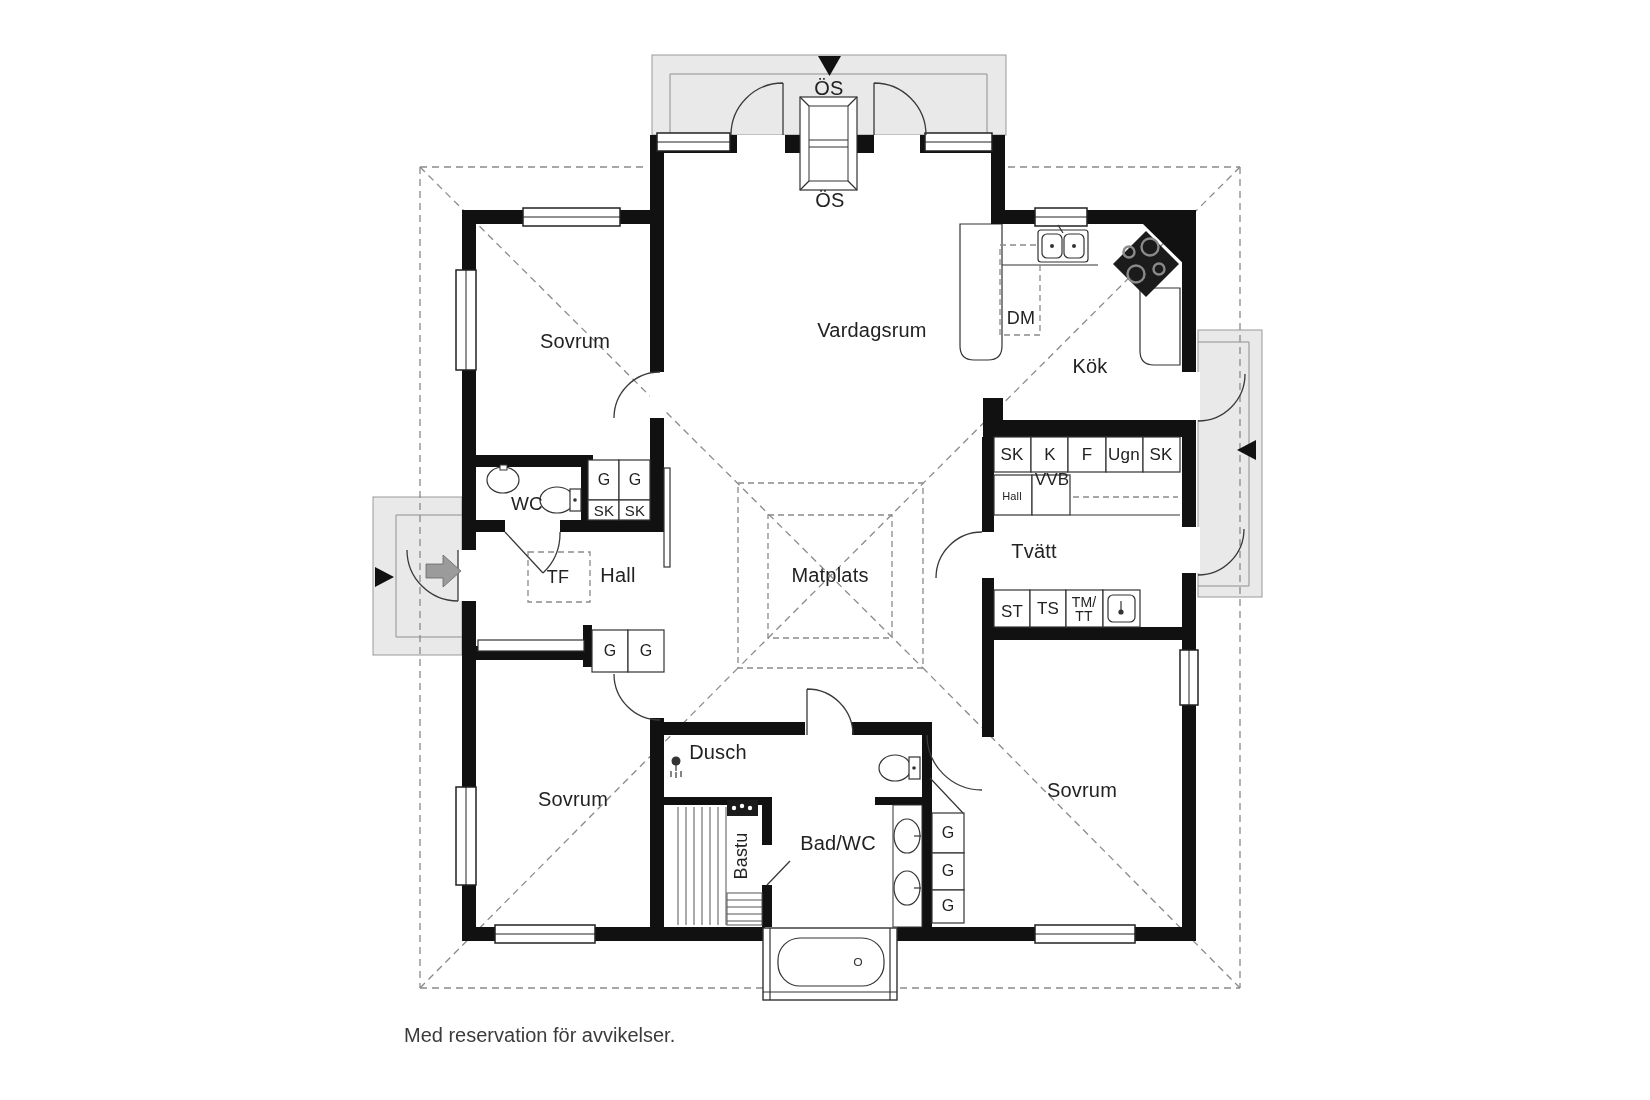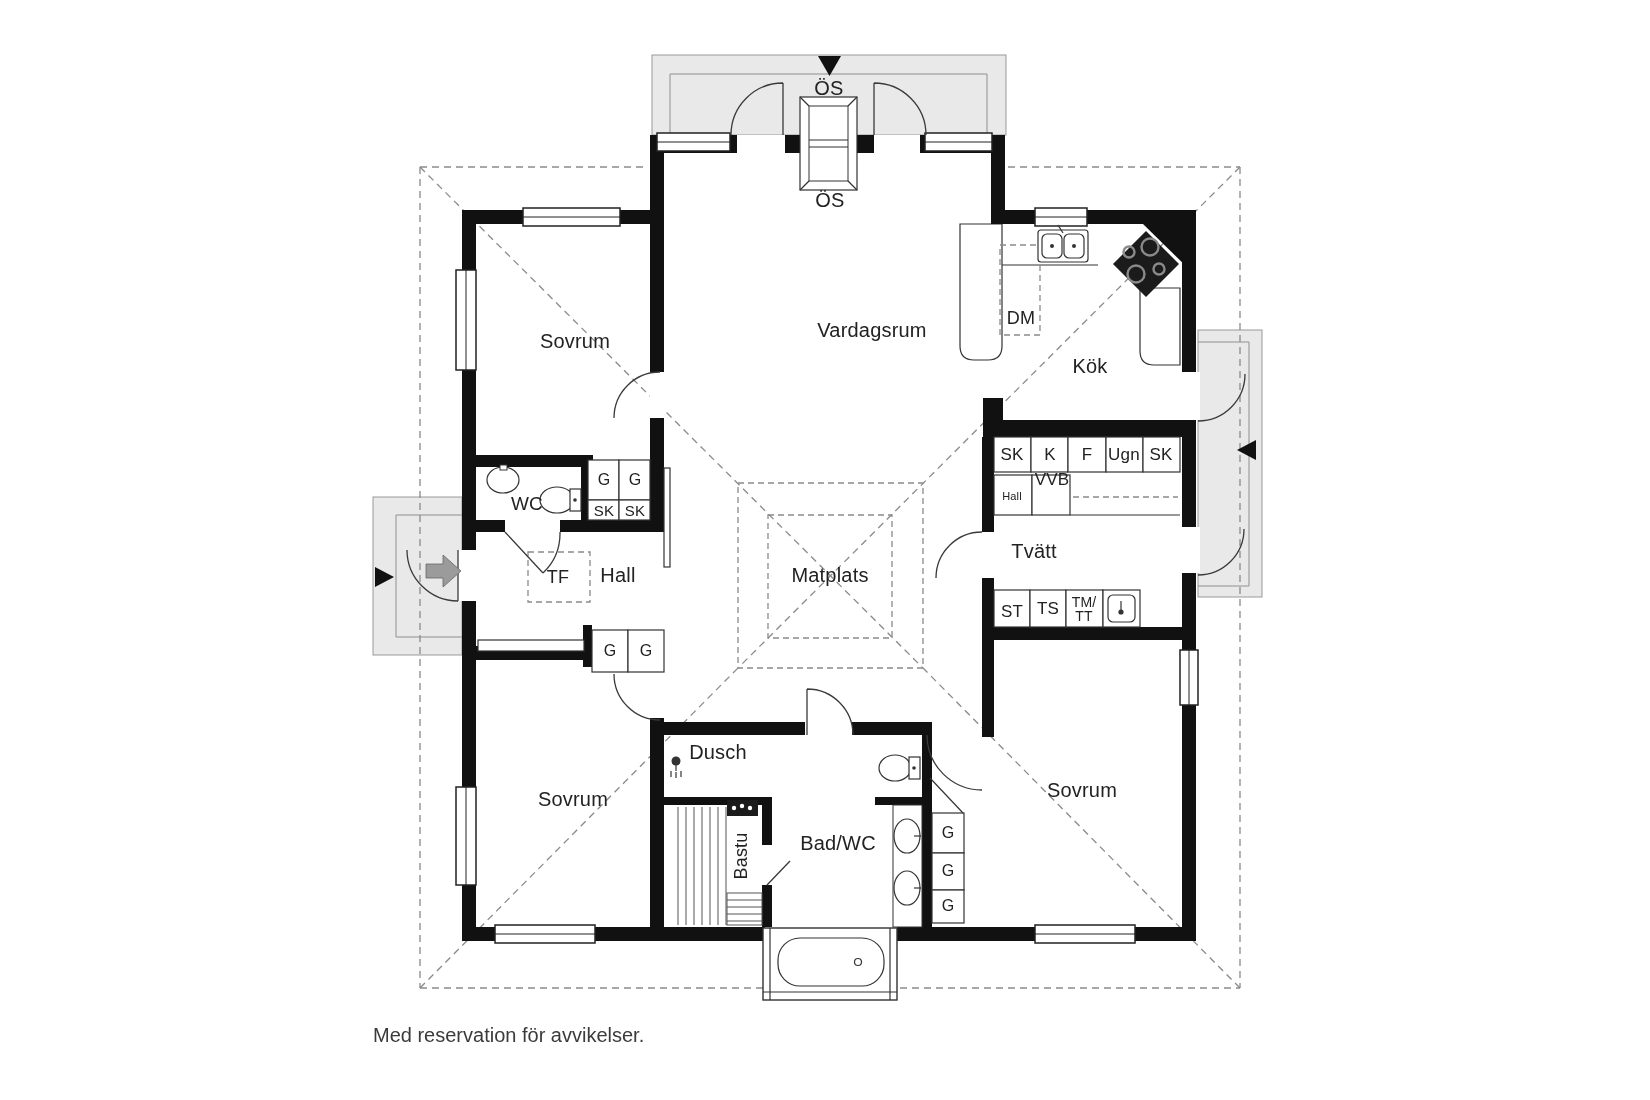--- a/index.html
+++ b/index.html
@@ -22,21 +22,21 @@
   .burner{fill:none;stroke:#8a8a8a;stroke-width:2.4;}
   .slat{stroke:#555;stroke-width:1;}
   .tri{fill:#111;}
   
   .lbl{position:absolute;transform:translate(-50%,-50%);color:var(--text,#222);
        white-space:nowrap;letter-spacing:.2px;}
   .s20{font-size:20px;} .s19{font-size:19px;} .s18{font-size:18px;}
   .s17{font-size:17px;} .s16{font-size:16px;} .s15{font-size:15px;}
   .s14{font-size:14px;} .s11{font-size:11px;}
   .rot{transform:translate(-50%,-50%) rotate(-90deg);}
-  .lbl-left{position:absolute;color:#3b3b3b;white-space:nowrap;}
+  .lbl-left{position:absolute;color:#3b3b3b;white-space:nowrap;margin-left:31px;}
 </style>
 </head>
 <body>
 
 <div id="stage">
 <svg width="1650" height="1100" viewBox="0 0 1650 1100">
 
   <g>
     <rect class="porch" x="652" y="55" width="354" height="80"></rect>
     <path class="pline" d="M670,135 V74 H987 V135"></path>

